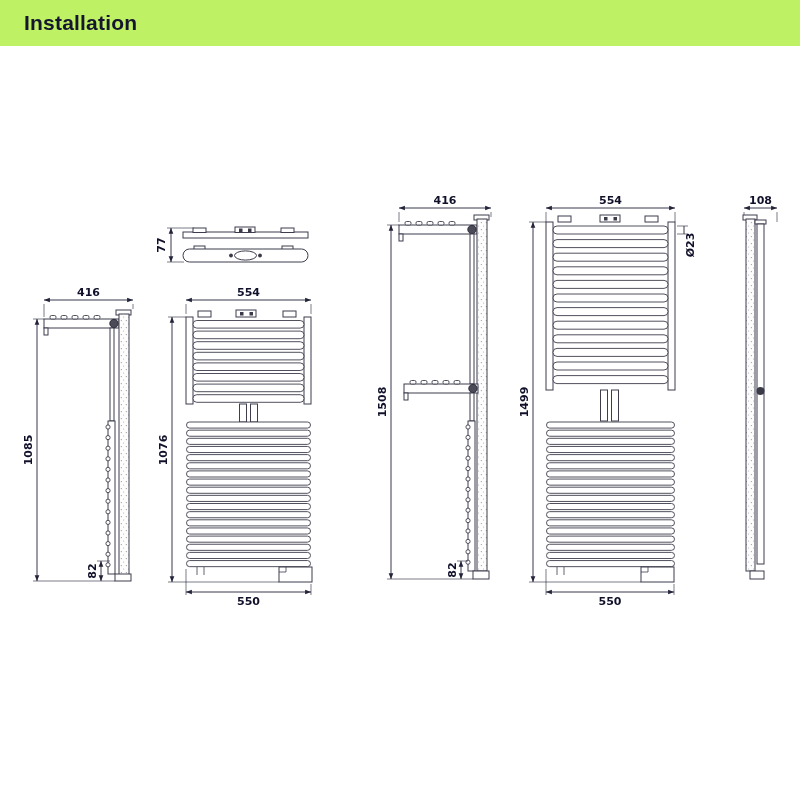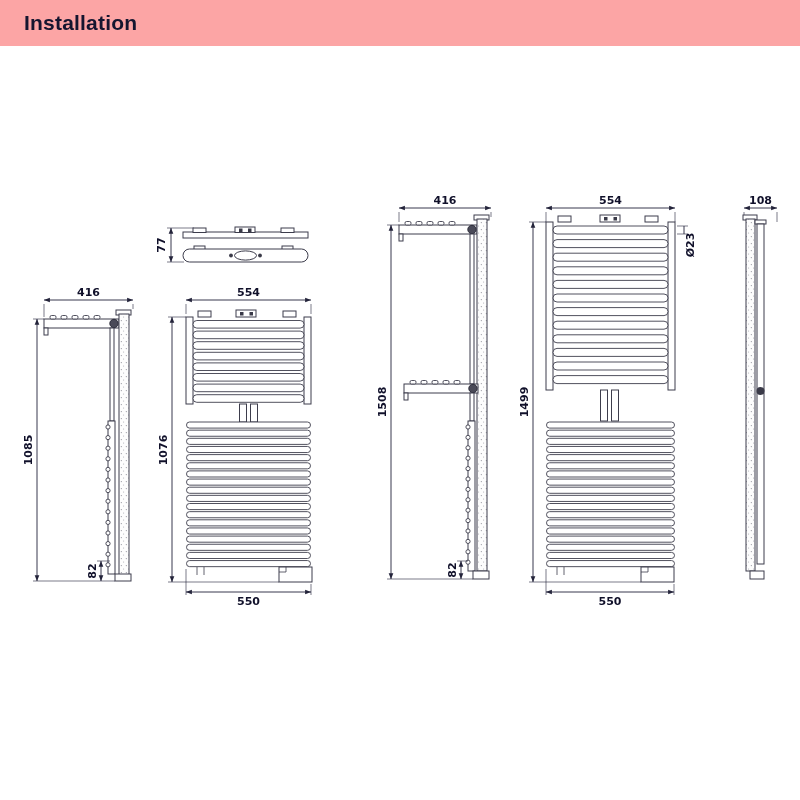--- a/index.html
+++ b/index.html
@@ -11,21 +11,21 @@
   .bar{fill:#ffffff;stroke:#3d3d4c;stroke-width:.9}
   .dim{stroke:#23233a;stroke-width:.9;fill:none}
   .ext{stroke:#23233a;stroke-width:.6;fill:none}
   .thin{stroke:#3d3d4c;stroke-width:.8;fill:none}
   .dark{fill:#3a3a48;stroke:none}
   .dimtext{font-family:"DejaVu Sans",sans-serif;font-size:11px;font-weight:700;fill:#10102a}
 </style>
 </head>
 <body>
 
-<div class="header" style="background: #fca5a5; padding-left: 24px;">
+<div class="header" style="background: #bef264; padding-left: 24px;">
   <h1 style="color: rgb(21, 21, 47);">Installation</h1>
 </div>
 
 <svg width="800" height="754" viewBox="0 0 800 754">
   <defs>
     <marker id="ah" viewBox="0 0 10 10" refX="10" refY="5" markerWidth="6.5" markerHeight="6.5" orient="auto-start-reverse">
       <path d="M0,1 L10,5 L0,9 Z" fill="#23233a"></path>
     </marker>
     <pattern id="speck" width="5" height="7" patternUnits="userSpaceOnUse">
       <rect width="5" height="7" fill="#fdfdfd"></rect>

